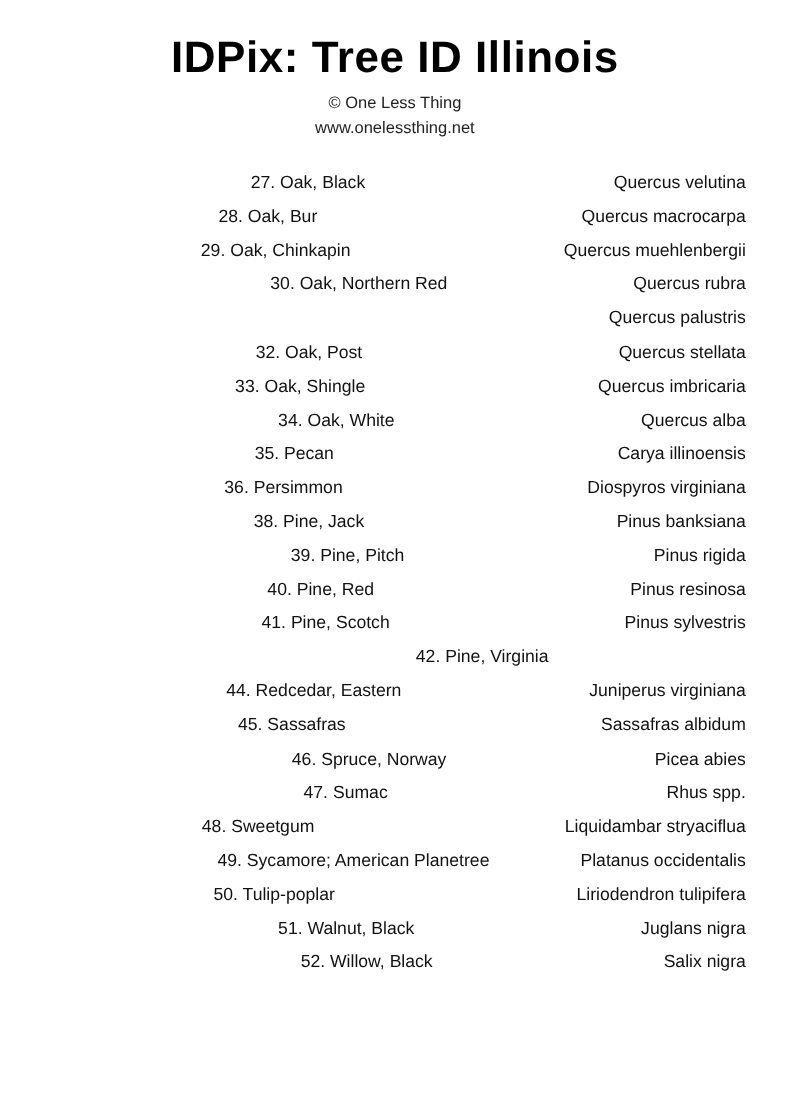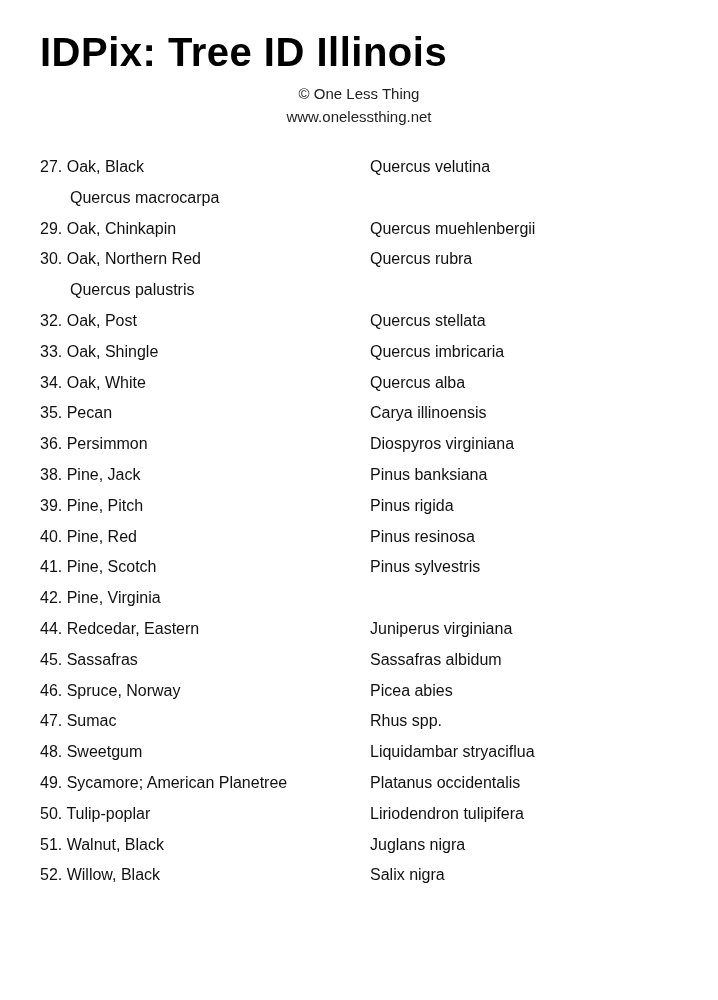--- a/index.html
+++ b/index.html
@@ -10,42 +10,42 @@
 
     body {
       background: #ffffff;
       font-family: Arial, Helvetica, sans-serif;
       width: 718px;
       min-height: 1000px;
       padding: 30px 40px 40px 40px;
     }
 
     .page-title {
-      text-align: left;
+      text-align: center;
       font-size: 40px;
       font-weight: bold;
       margin-bottom: 8px;
       letter-spacing: 0.5px;
     }
 
     .subtitle {
       text-align: center;
       font-size: 15px;
       line-height: 1.5;
       margin-bottom: 24px;
       color: #222;
     }
 
     .tree-list {
       width: 100%;
     }
 
     .tree-row {
       display: flex;
-      justify-content: flex-start;
+      justify-content: flex-end;
       align-items: baseline;
       padding: 3px 0;
       font-size: 16px;
       line-height: 1.55;
     }
 
     .common-name {
       color: #111;
       min-width: 300px;
     }
@@ -64,20 +64,21 @@
   <div>© One Less Thing</div>
   <div>www.onelessthing.net</div>
 </div>
 
 <div class="tree-list">
 <div class="tree-row">
       <span class="common-name">27. Oak, Black</span>
       <span class="scientific-name">Quercus velutina</span>
     </div>
     <div class="tree-row">
+      <span class="common-name">28. Oak, Bur</span>
       <span class="scientific-name">Quercus macrocarpa</span>
     </div>
     <div class="tree-row">
       <span class="common-name">29. Oak, Chinkapin</span>
       <span class="scientific-name">Quercus muehlenbergii</span>
     </div>
     <div class="tree-row">
       <span class="common-name">30. Oak, Northern Red</span>
       <span class="scientific-name">Quercus rubra</span>
     </div>

